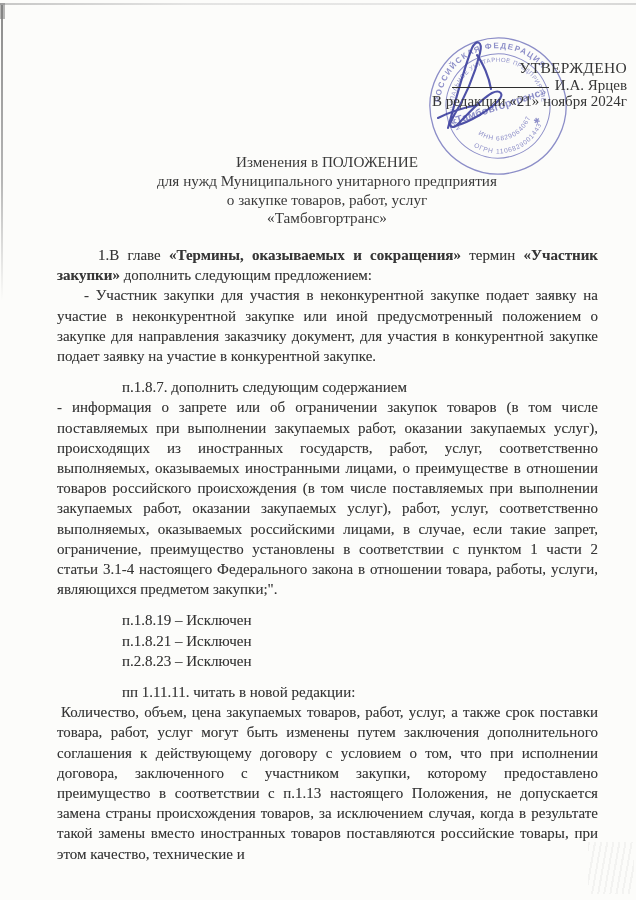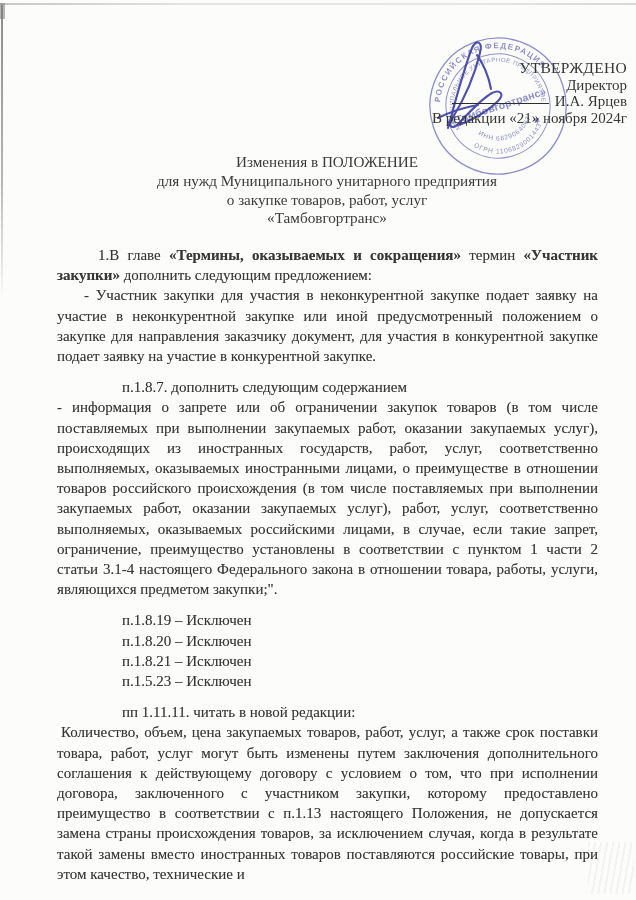--- a/index.html
+++ b/index.html
@@ -117,21 +117,20 @@
       <g fill="none" stroke="#3c3f9f" stroke-width="2.1" stroke-linecap="round" opacity="0.9">
         <path d="M 55 95 C 62 70 70 38 79 15 C 83 6 90 8 87 20 C 81 45 70 68 59 86 C 55 93 59 97 65 91 C 77 79 88 66 99 60 C 107 56 112 61 105 68 C 95 78 77 89 62 93"></path>
         <path d="M 45 85 C 57 79 73 74 85 72"></path>
         <path d="M 84 22 C 90 30 96 44 98 56"></path>
       </g>
     </svg>
   </div>
 
   <div class="approval">
     <div class="approved">УТВЕРЖДЕНО</div>
-    <div>Директор</div>
     <div>
       <span class="sig-blank"></span>
       <span>И.А. Ярцев</span>
     </div>
     <div>В редакции «21» ноября 2024г</div>
   </div>
 
   <div class="title-block">
     <div>Изменения в ПОЛОЖЕНИЕ</div>
     <div>для нужд Муниципального унитарного предприятия</div>
@@ -143,23 +142,22 @@
     <p class="p-indent"><span>1.В главе </span><span class="b">«Термины, оказываемых и сокращения»</span><span> термин </span><span class="b">«Участник закупки»</span><span> дополнить следующим предложением:</span></p>
 
     <p class="p-dash-indent">- Участник закупки для участия в неконкурентной закупке подает заявку на участие в неконкурентной закупке или иной предусмотренный положением о закупке для направления заказчику документ, для участия в конкурентной закупке подает заявку на участие в конкурентной закупке.</p>
 
     <p class="p-deep-indent gap-above">п.1.8.7. дополнить следующим содержанием</p>
 
     <p>- информация о запрете или об ограничении закупок товаров (в том числе поставляемых при выполнении закупаемых работ, оказании закупаемых услуг), происходящих из иностранных государств, работ, услуг, соответственно выполняемых, оказываемых иностранными лицами, о преимуществе в отношении товаров российского происхождения (в том числе поставляемых при выполнении закупаемых работ, оказании закупаемых услуг), работ, услуг, соответственно выполняемых, оказываемых российскими лицами, в случае, если такие запрет, ограничение, преимущество установлены в соответствии с пунктом 1 части 2 статьи 3.1-4 настоящего Федерального закона в отношении товара, работы, услуги, являющихся предметом закупки;".</p>
 
     <ul class="excluded-list">
       <li>п.1.8.19 – Исключен</li>
-      <li>п.1.8.20 – Исключен</li>
       <li>п.1.8.21 – Исключен</li>
-      <li>п.1.5.23 – Исключен</li>
+      <li>п.2.8.23 – Исключен</li>
     </ul>
 
     <p class="p-deep-indent gap-above">пп 1.11.11. читать в новой редакции:</p>
 
     <p class="p-space-indent">Количество, объем, цена закупаемых товаров, работ, услуг, а также срок поставки товара, работ, услуг могут быть изменены путем заключения дополнительного соглашения к действующему договору с условием о том, что при исполнении договора, заключенного с участником закупки, которому предоставлено преимущество в соответствии с п.1.13 настоящего Положения, не допускается замена страны происхождения товаров, за исключением случая, когда в результате такой замены вместо иностранных товаров поставляются российские товары, при этом качество, технические и</p>
   </div>
 
 </div>
 
 </body></html>

